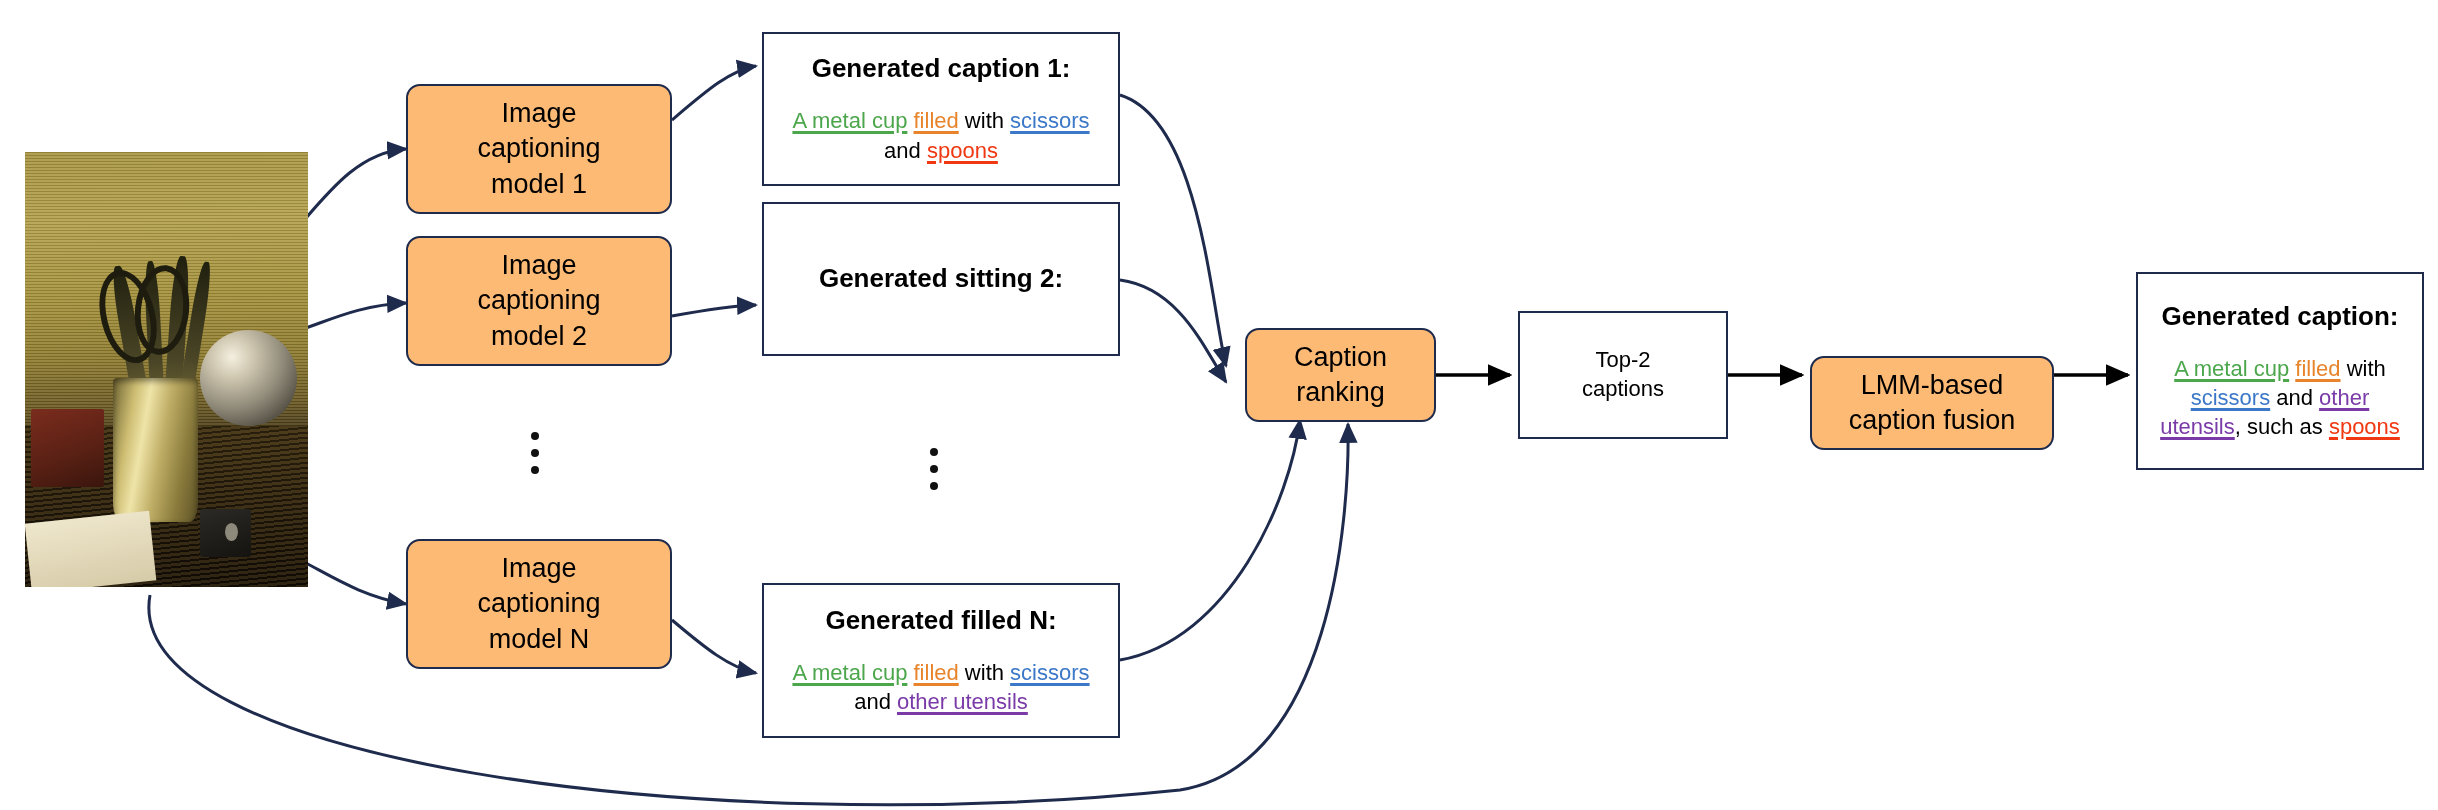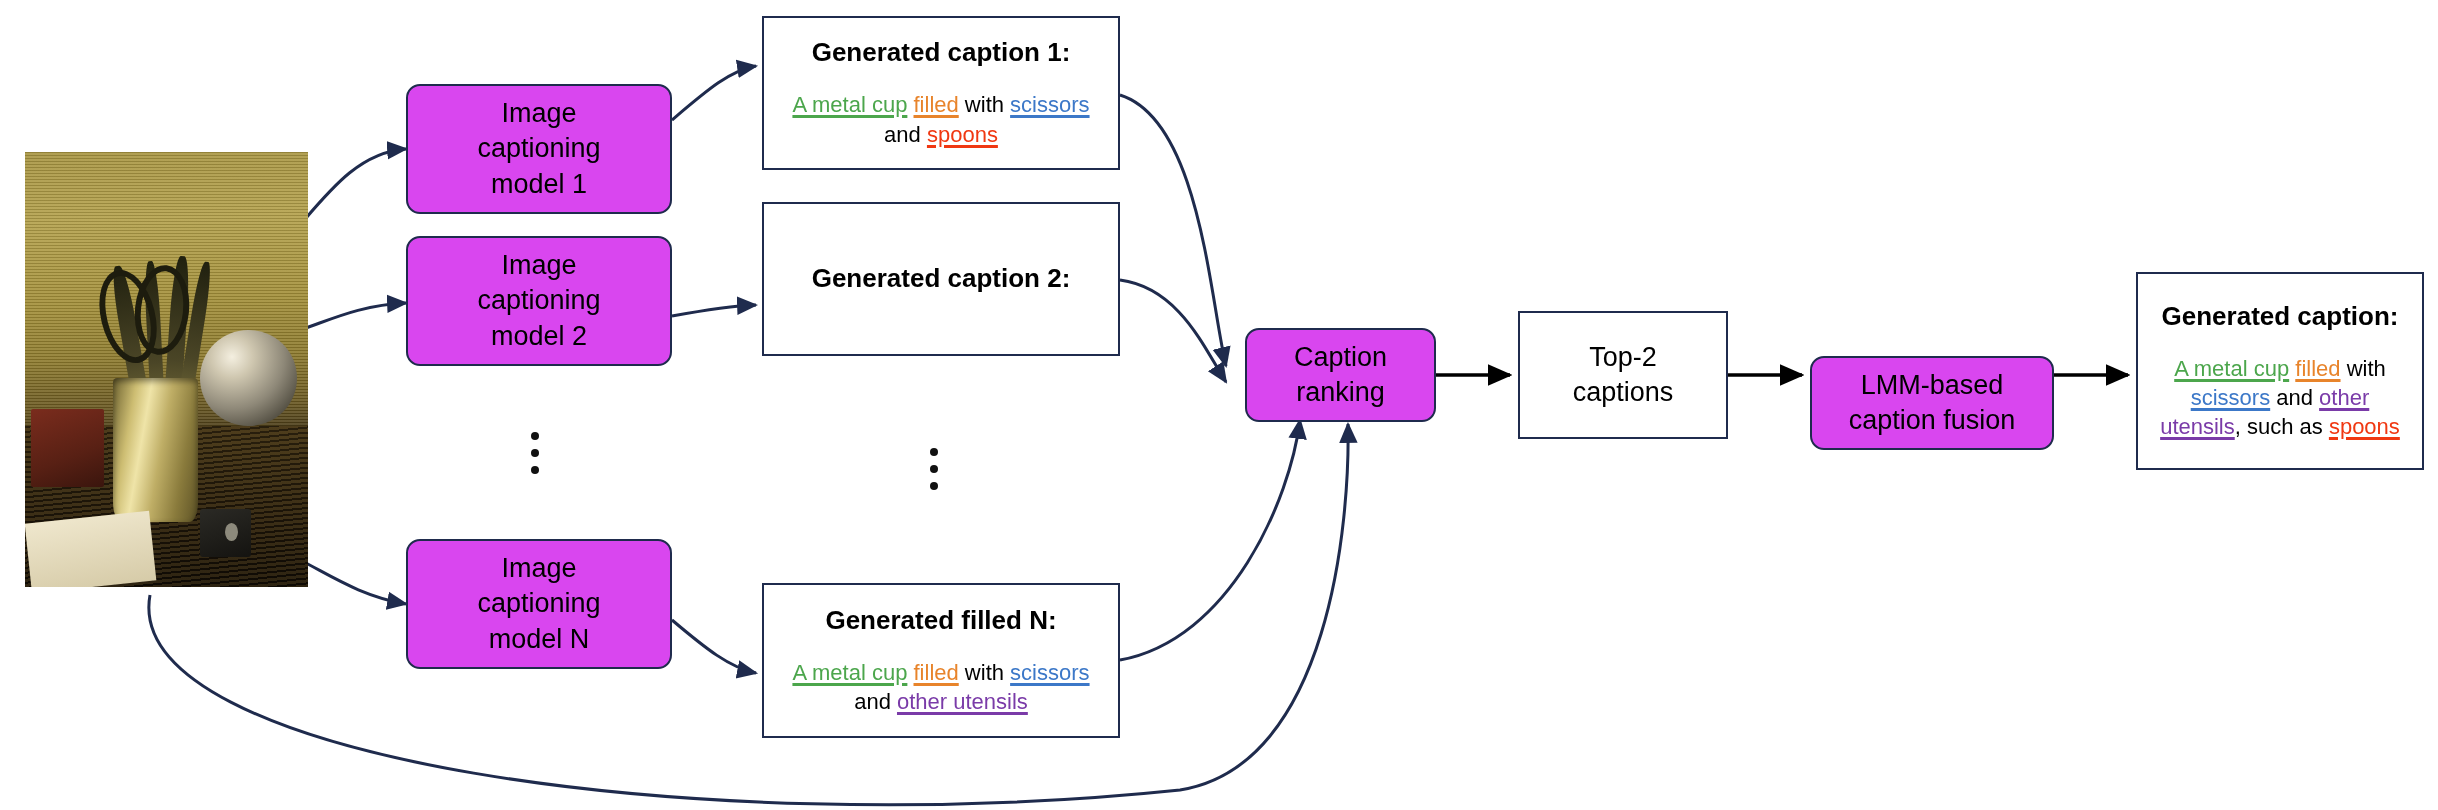--- a/index.html
+++ b/index.html
@@ -84,41 +84,41 @@
     border-radius:3px;
   }
   .photo .gadget::after{
     content:"";position:absolute;left:48%;top:30%;width:26%;height:38%;
     background:#8d8a7c;border-radius:50%;
   }
 
   
   .pbox{
     position:absolute;
-    background:#d946ef;
+    background:#fdba74;
     border:2.5px solid #1f2b4d;
     border-radius:14px;
     display:flex;align-items:center;justify-content:center;
     text-align:center;
     color:#000;
     line-height:1.30;
     font-size:27px;
     box-sizing:border-box;
   }
 
   
   .dbox{
     position:absolute;
     background:#ffffff;
     border:2.5px solid #1f2b4d;
     box-sizing:border-box;
     display:flex;align-items:center;justify-content:center;
     text-align:center;
     color:#000;
-    font-size:27px;
+    font-size:22px;
     line-height:1.30;
   }
 
   
   .cbox{
     position:absolute;
     background:#ffffff;
     border:2.5px solid #1f2b4d;
     box-sizing:border-box;
     display:flex;flex-direction:column;
@@ -223,27 +223,27 @@
     <i></i>
       <i></i>
       <i></i>
   </div>
   <div class="vdots" style="left:930px;top:448px;">
     <i></i>
       <i></i>
       <i></i>
   </div>
 
-  <div class="cbox" style="left:762px;top:16px;width:358px;height:154px;text-align:center;">
+  <div class="cbox" style="left:762px;top:32px;width:358px;height:154px;text-align:center;">
     <div class="title">Generated caption 1:</div>
     <div class="body"><span class="c-green u">A metal cup</span><span class="c-black"> </span><span class="c-orange u">filled</span><span class="c-black"> with </span><span class="c-blue u">scissors</span><span class="c-black"> and </span><span class="c-red u">spoons</span></div>
   </div>
 
   <div class="cbox" style="left:762px;top:202px;width:358px;height:154px;">
-    <div class="title">Generated caption 2:</div>
+    <div class="title">Generated sitting 2:</div>
   </div>
 
   <div class="cbox" style="left:762px;top:583px;width:358px;height:155px;">
     <div class="title">Generated filled N:</div>
     <div class="body"><span class="c-green u">A metal cup</span><span class="c-black"> </span><span class="c-orange u">filled</span><span class="c-black"> with </span><span class="c-blue u">scissors</span><span class="c-black"> and </span><span class="c-purple u">other utensils</span></div>
   </div>
 
   <div class="pbox" style="left:1245px;top:328px;width:191px;height:94px;">
     <span>Caption<br>ranking</span>
   </div>

